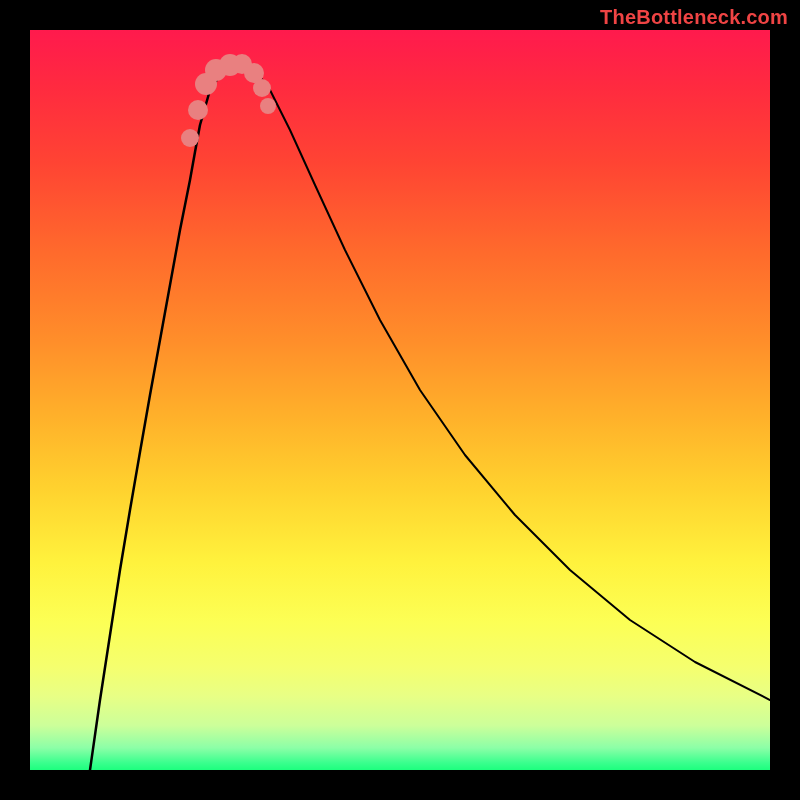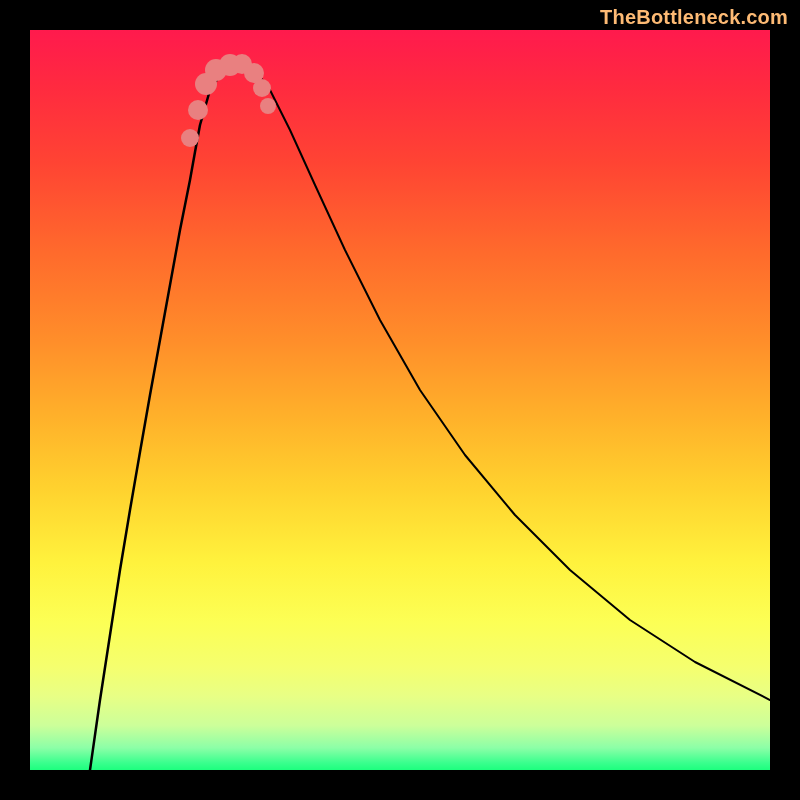--- a/index.html
+++ b/index.html
@@ -58,21 +58,21 @@
     width: 740px;
     height: 740px;
   }
   .watermark {
     position: absolute;
     top: 6px;
     right: 12px;
     font-family: Arial, Helvetica, sans-serif;
     font-size: 20px;
     font-weight: bold;
-    color: #fdba74;
+    color: #ef4444;
     letter-spacing: 0.2px;
   }
 </style>
 </head>
 <body>
 
 <div class="frame">
   <div class="plot-area">
     <div class="gradient"></div>
     <svg class="plot-svg" viewBox="0 0 740 740" preserveAspectRatio="none">

